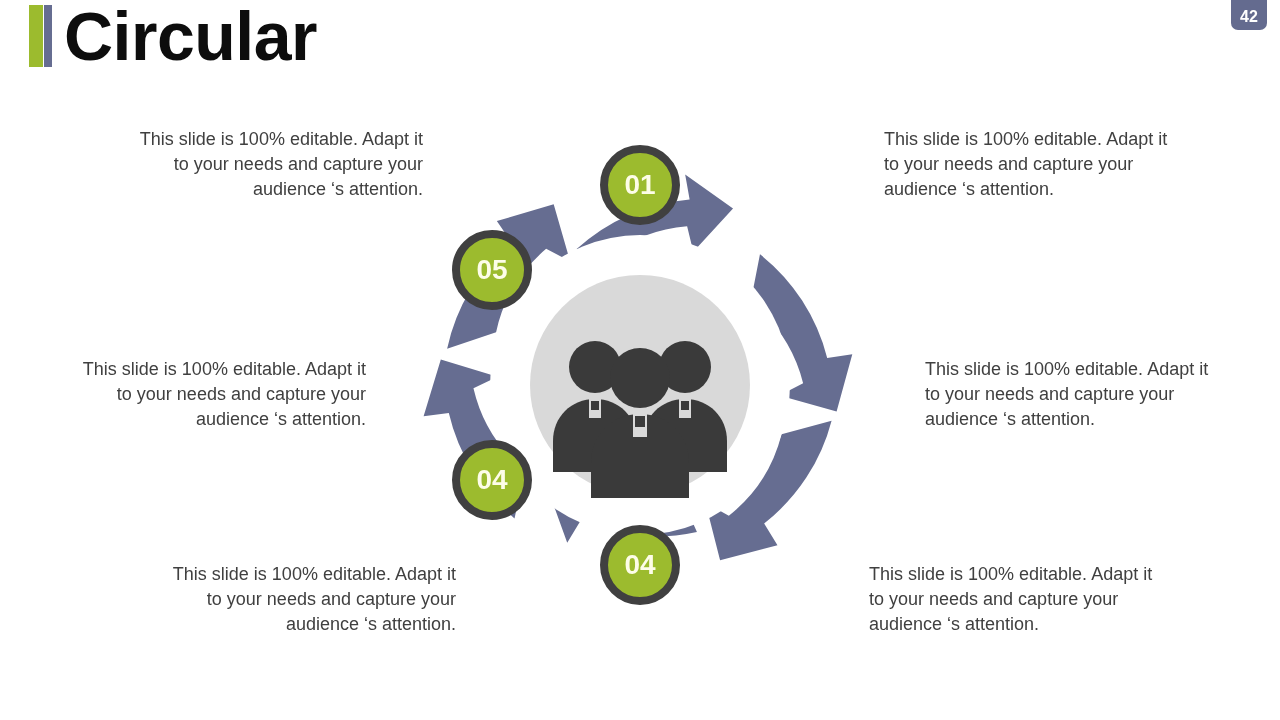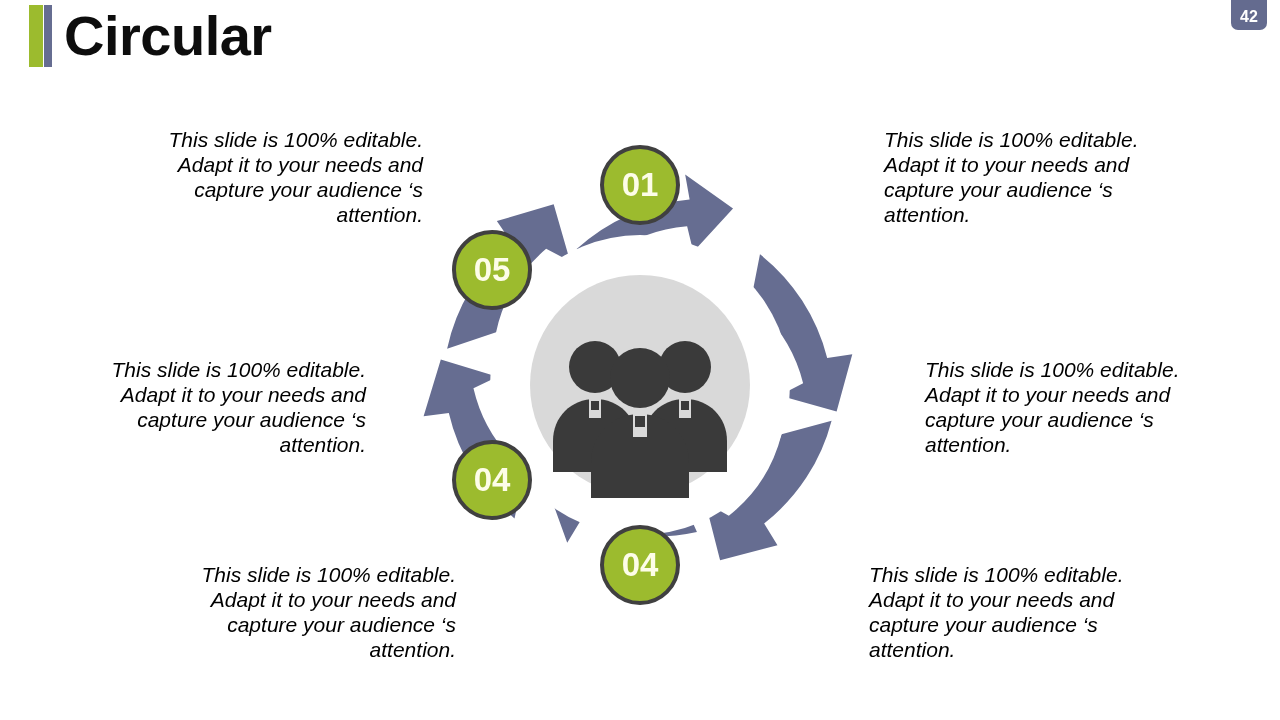--- a/index.html
+++ b/index.html
@@ -36,21 +36,21 @@
     left: 44px;
     top: 5px;
     width: 8px;
     height: 62px;
     background: #666d91;
   }
   .page-title {
     position: absolute;
     left: 64px;
     top: 4px;
-    font-size: 56px;
+    font-size: 68px;
     font-weight: bold;
     color: #0d0d0d;
     letter-spacing: -0.5px;
     line-height: 64px;
     white-space: nowrap;
   }
 
   
   .page-badge {
     position: absolute;
@@ -83,38 +83,37 @@
     left: 0;
     top: 0;
   }
 
   .node {
     position: absolute;
     width: 80px;
     height: 80px;
     border-radius: 50%;
     background: #9cbb2e;
-    border: 4px solid #404040;
+    border: 8px solid #404040;
     box-sizing: border-box;
     color: #fdfde8;
-    font-size: 33px;
+    font-size: 28px;
     font-weight: bold;
     display: flex;
     align-items: center;
     justify-content: center;
   }
 
   
   .txt {
     position: absolute;
-    font-size: 21px;
+    font-size: 18px;
     line-height: 25px;
-    color: #000000;
+    color: #404040;
     width: 300px;
-    font-style: italic;
   }
   .txt.right-al { text-align: right; }
   .txt.left-al  { text-align: left; }
 </style>
 </head>
 <body>
 
 <div class="title-area">
   <div class="bar-green"></div>
   <div class="bar-slate"></div>

